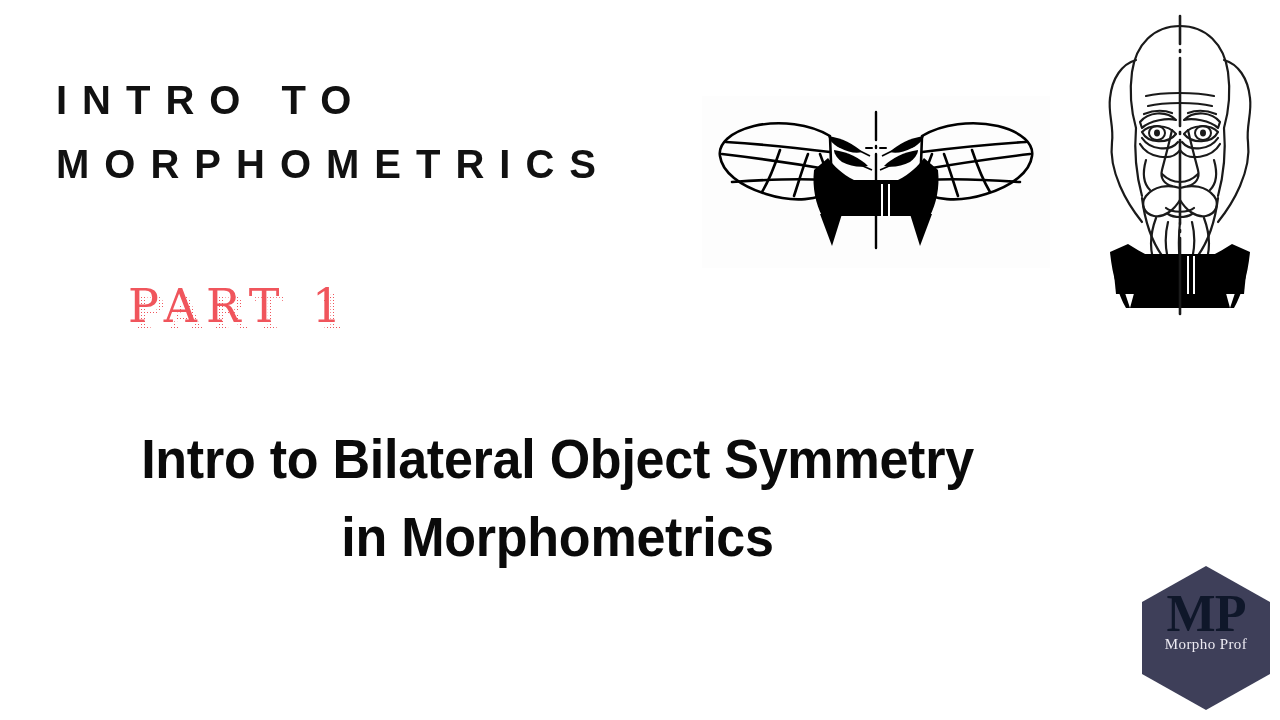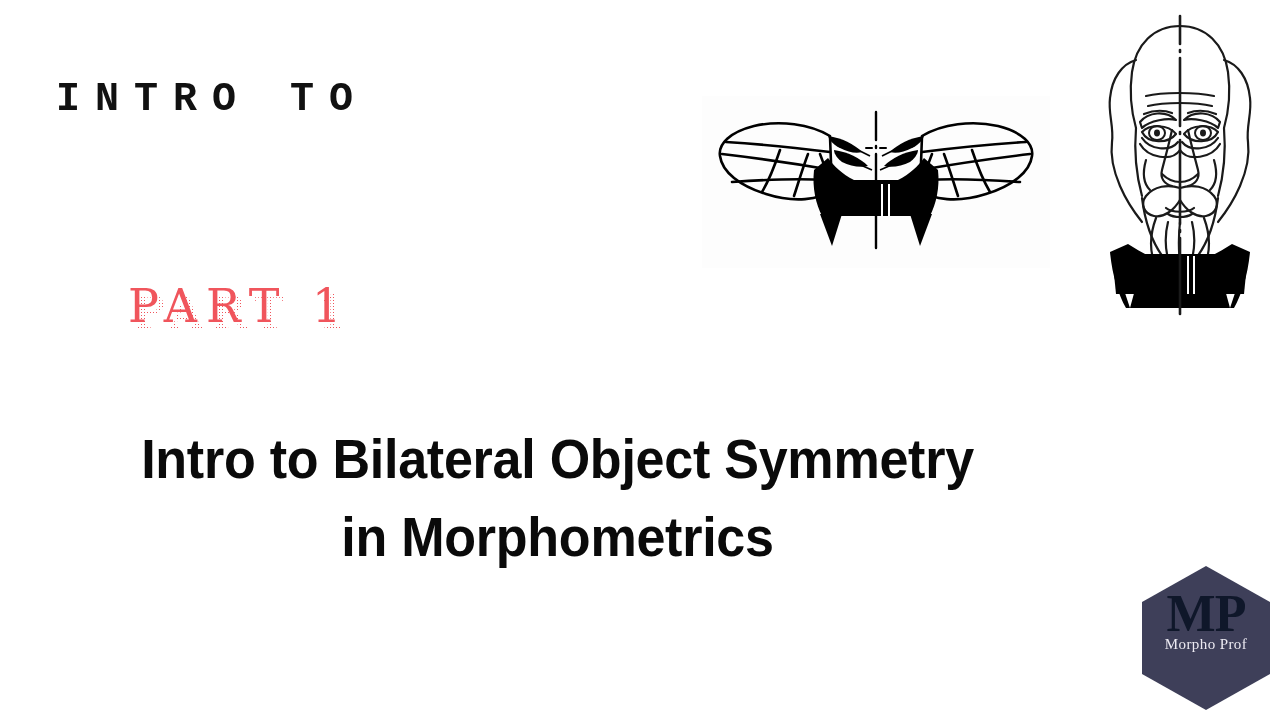--- a/index.html
+++ b/index.html
@@ -17,21 +17,21 @@
     font-family: "Liberation Sans", sans-serif;
   }
 
   
   .kicker {
     position: absolute;
     left: 56px;
     top: 68px;
     width: 640px;
     color: #111111;
-    font-family: Liberation Mono, monospace;
+    font-family: Liberation Sans, sans-serif;
     font-weight: 700;
     font-size: 40px;
     line-height: 64px;
     letter-spacing: 15px;
     text-transform: uppercase;
     white-space: nowrap;
   }
   .kicker .kline { display: block; }
 
   
@@ -140,20 +140,21 @@
     pointer-events: none;
   }
 </style>
 </head>
 <body>
 
 <div id="slide">
 
   <div class="kicker">
     <span class="kline">INTRO TO</span>
+    <span class="kline">MORPHOMETRICS</span>
   </div>
 
   <div class="part-badge">
     <span class="shadow">PART 1</span>
     <span class="fill">PART 1</span>
   </div>
 
   <div class="main-title">
     <span class="tline">Intro to Bilateral Object Symmetry</span>
     <span class="tline">in Morphometrics</span>

